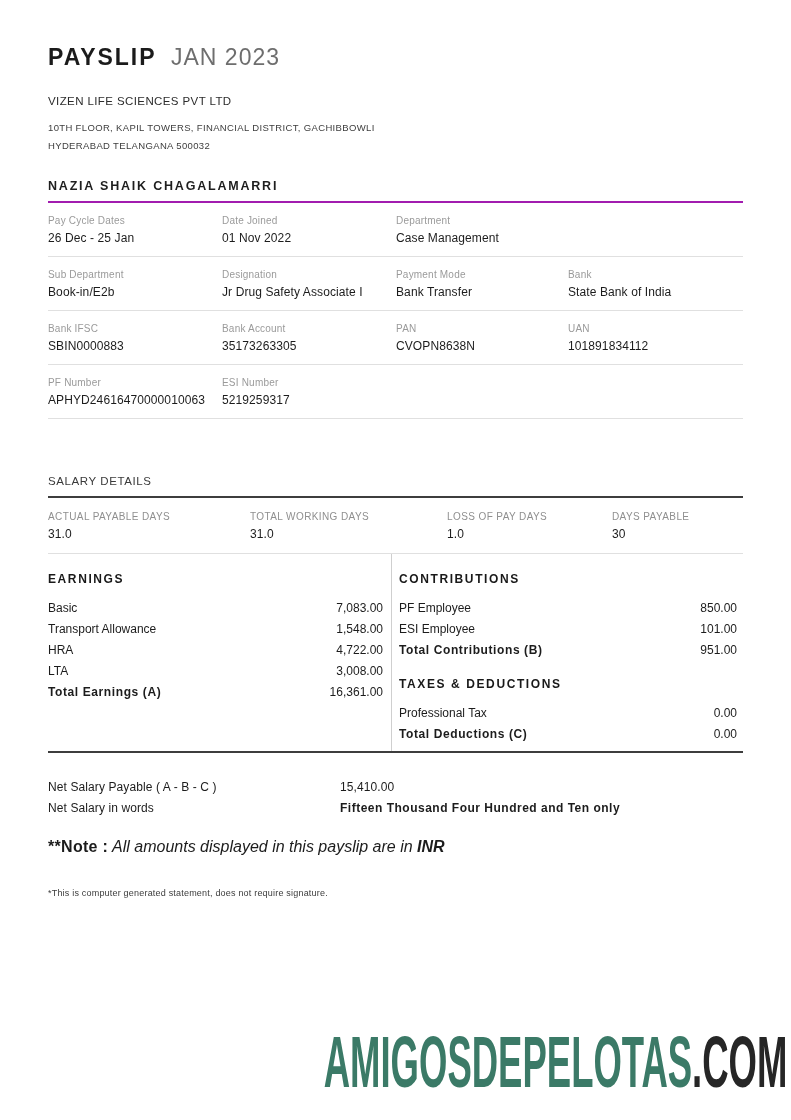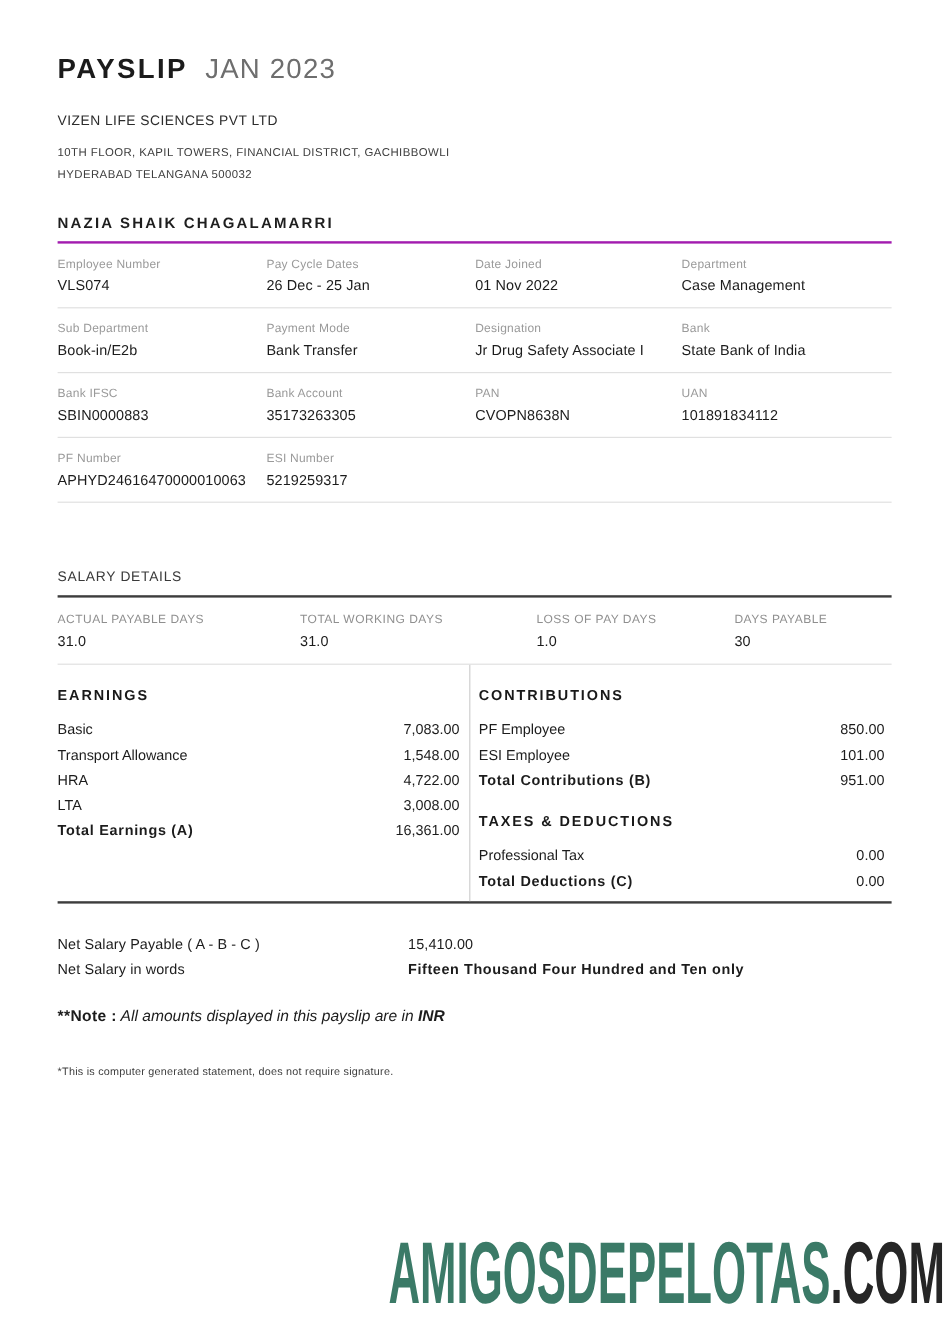--- a/index.html
+++ b/index.html
@@ -50,21 +50,21 @@
   .trow{ display:flex; justify-content:space-between; font-size:12px; line-height:21px; color:#1c1c1c; }
   .trow .amt{ text-align:right; }
   .trow.total .rowlbl{ font-weight:bold; letter-spacing:0.6px; }
   
   .summary{ margin-top:24px; }
   .srow{ display:flex; font-size:12px; line-height:21px; }
   .srow .slabel{ width:292px; letter-spacing:0.1px; }
   .srow .sval{ letter-spacing:0.1px; }
   .srow .sval.words{ font-weight:bold; letter-spacing:0.5px; }
   
-  .note{ margin-top:6px; font-size:13px; line-height:14px; padding-top:15px; }
+  .note{ margin-top:6px; font-size:16px; line-height:14px; padding-top:15px; }
   .note .prefix{ font-weight:bold; letter-spacing:0.3px; }
   .note .body{ font-style:italic; }
   .note .cur{ font-style:italic; font-weight:bold; }
   .footnote{ margin-top:34px; font-size:9px; color:#3c3c3c; letter-spacing:0.2px; }
   
   .watermark{
     position:absolute; right:4px; bottom:22px;
     font-weight:bold; font-size:73px; line-height:1; white-space:nowrap;
     transform:scaleX(0.5); transform-origin:100% 100%;
     letter-spacing:0;
@@ -84,49 +84,45 @@
   <div class="company">VIZEN LIFE SCIENCES PVT LTD</div>
   <div class="address">
     <div>10TH FLOOR, KAPIL TOWERS, FINANCIAL DISTRICT, GACHIBBOWLI</div>
     <div>HYDERABAD TELANGANA 500032</div>
   </div>
 
   <div class="emp-name">NAZIA SHAIK CHAGALAMARRI</div>
 
   <div class="info-row">
     <div>
-      <div class="lbl">Employee Number</div>
-      <div class="val">VLS074</div>
-    </div>
-    <div>
       <div class="lbl">Pay Cycle Dates</div>
       <div class="val">26 Dec - 25 Jan</div>
     </div>
     <div>
       <div class="lbl">Date Joined</div>
       <div class="val">01 Nov 2022</div>
     </div>
     <div>
       <div class="lbl">Department</div>
       <div class="val">Case Management</div>
     </div>
   </div>
 
   <div class="info-row">
     <div>
       <div class="lbl">Sub Department</div>
       <div class="val">Book-in/E2b</div>
     </div>
     <div>
+      <div class="lbl">Designation</div>
+      <div class="val">Jr Drug Safety Associate I</div>
+    </div>
+    <div>
       <div class="lbl">Payment Mode</div>
       <div class="val">Bank Transfer</div>
-    </div>
-    <div>
-      <div class="lbl">Designation</div>
-      <div class="val">Jr Drug Safety Associate I</div>
     </div>
     <div>
       <div class="lbl">Bank</div>
       <div class="val">State Bank of India</div>
     </div>
   </div>
 
   <div class="info-row">
     <div>
       <div class="lbl">Bank IFSC</div>

